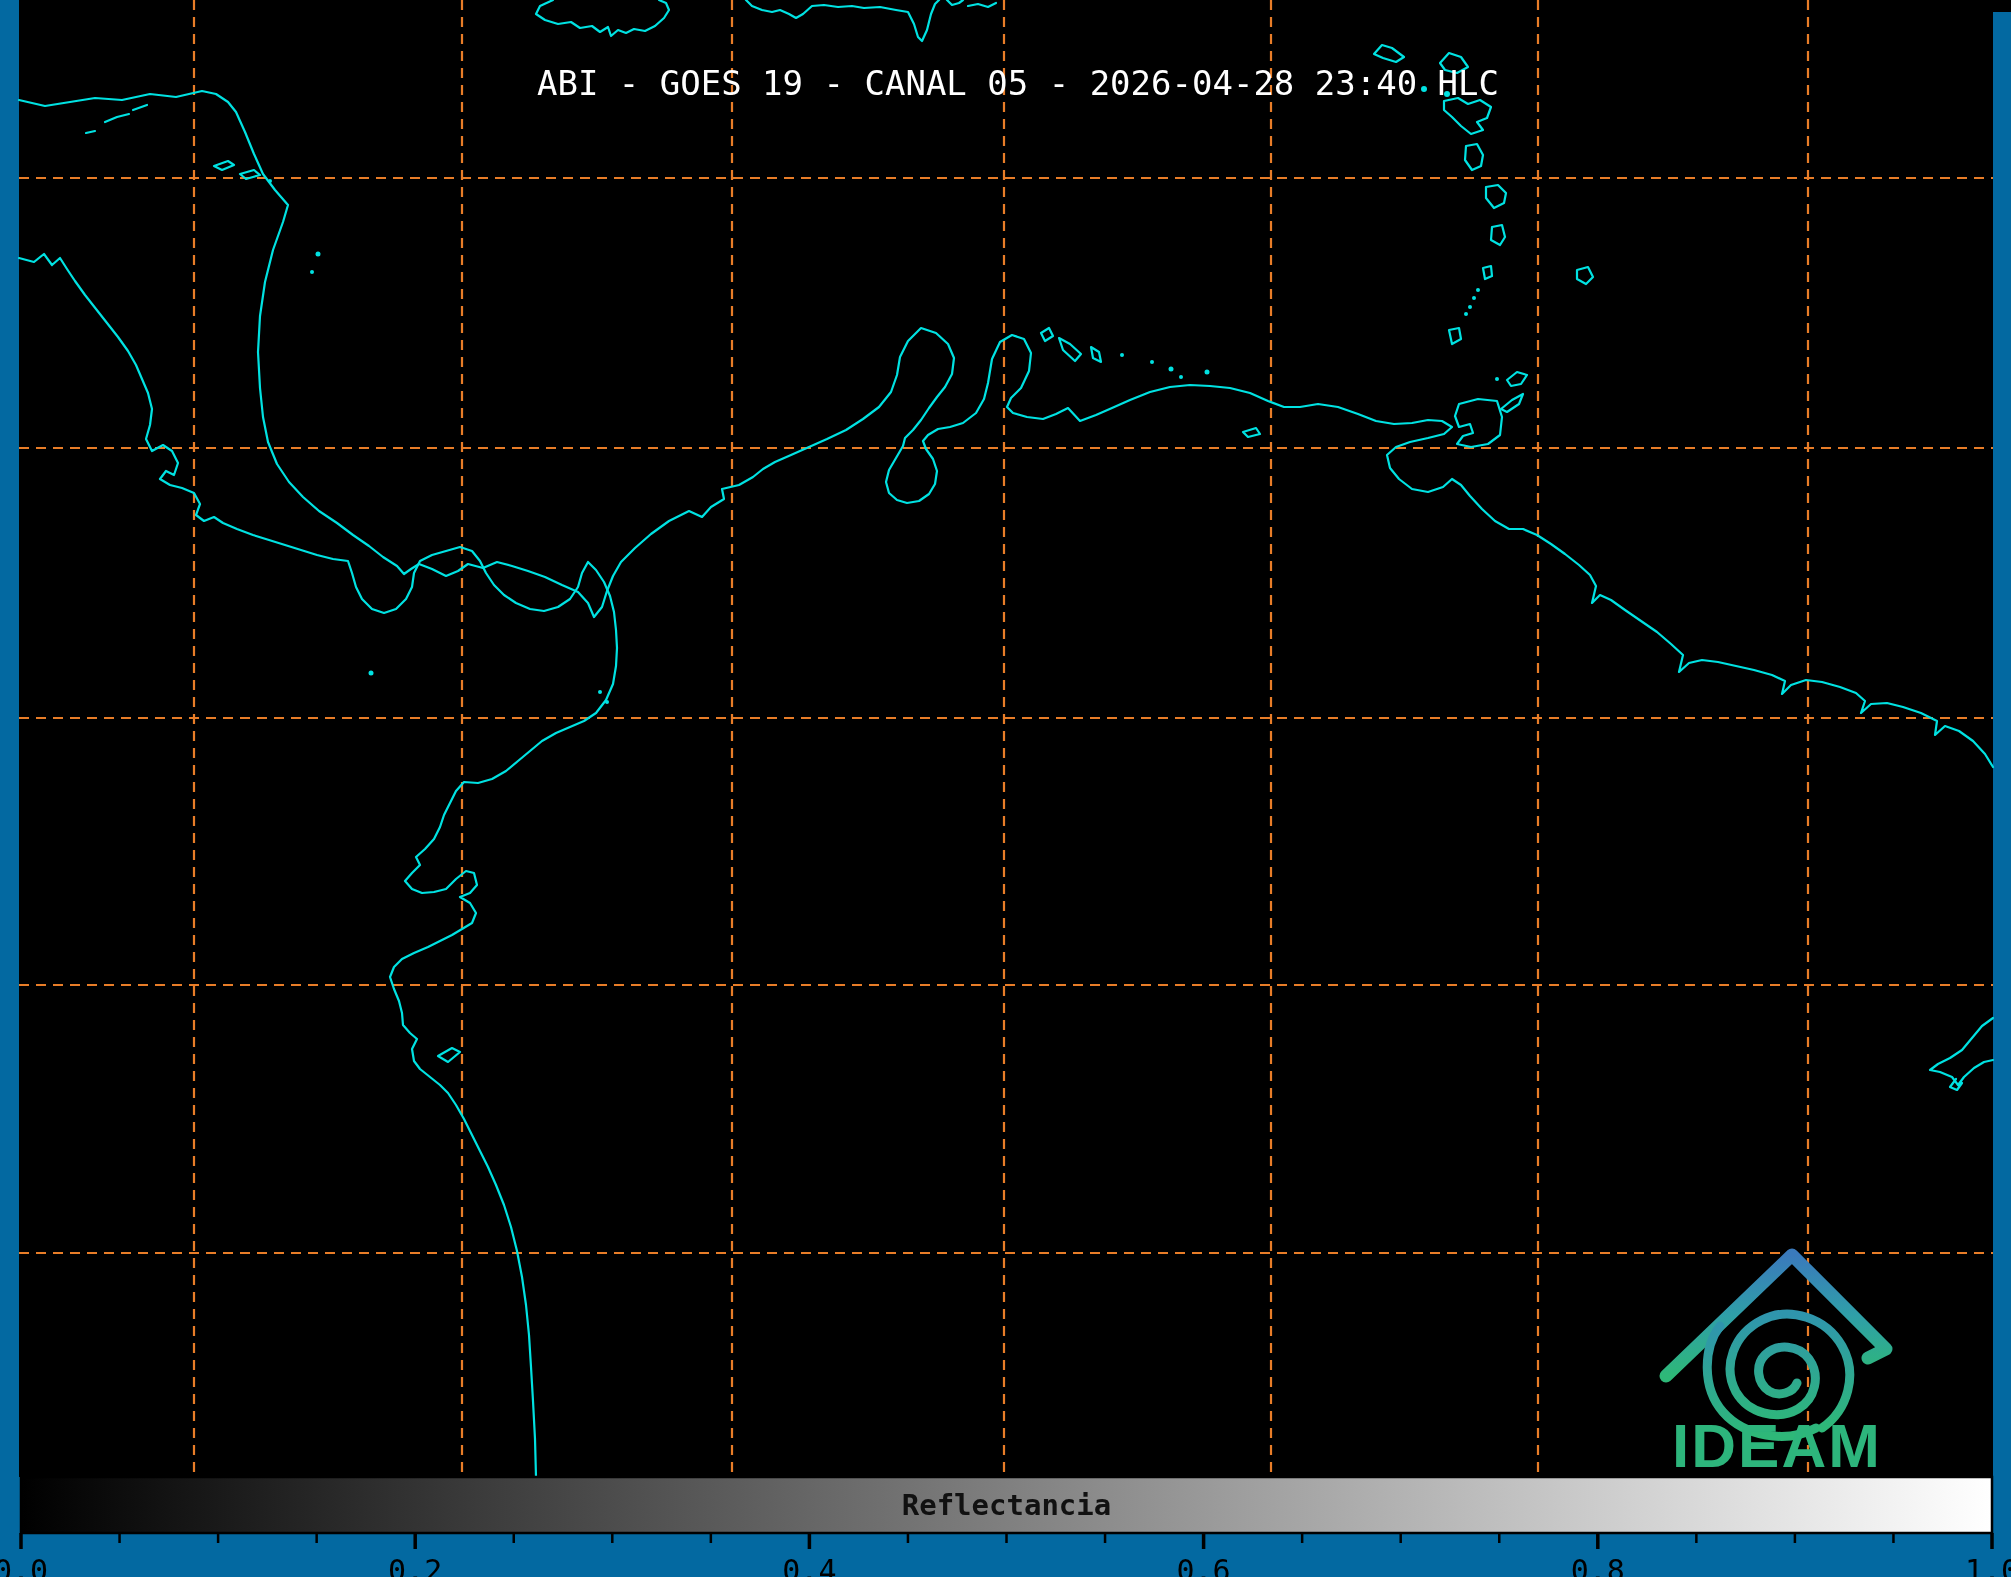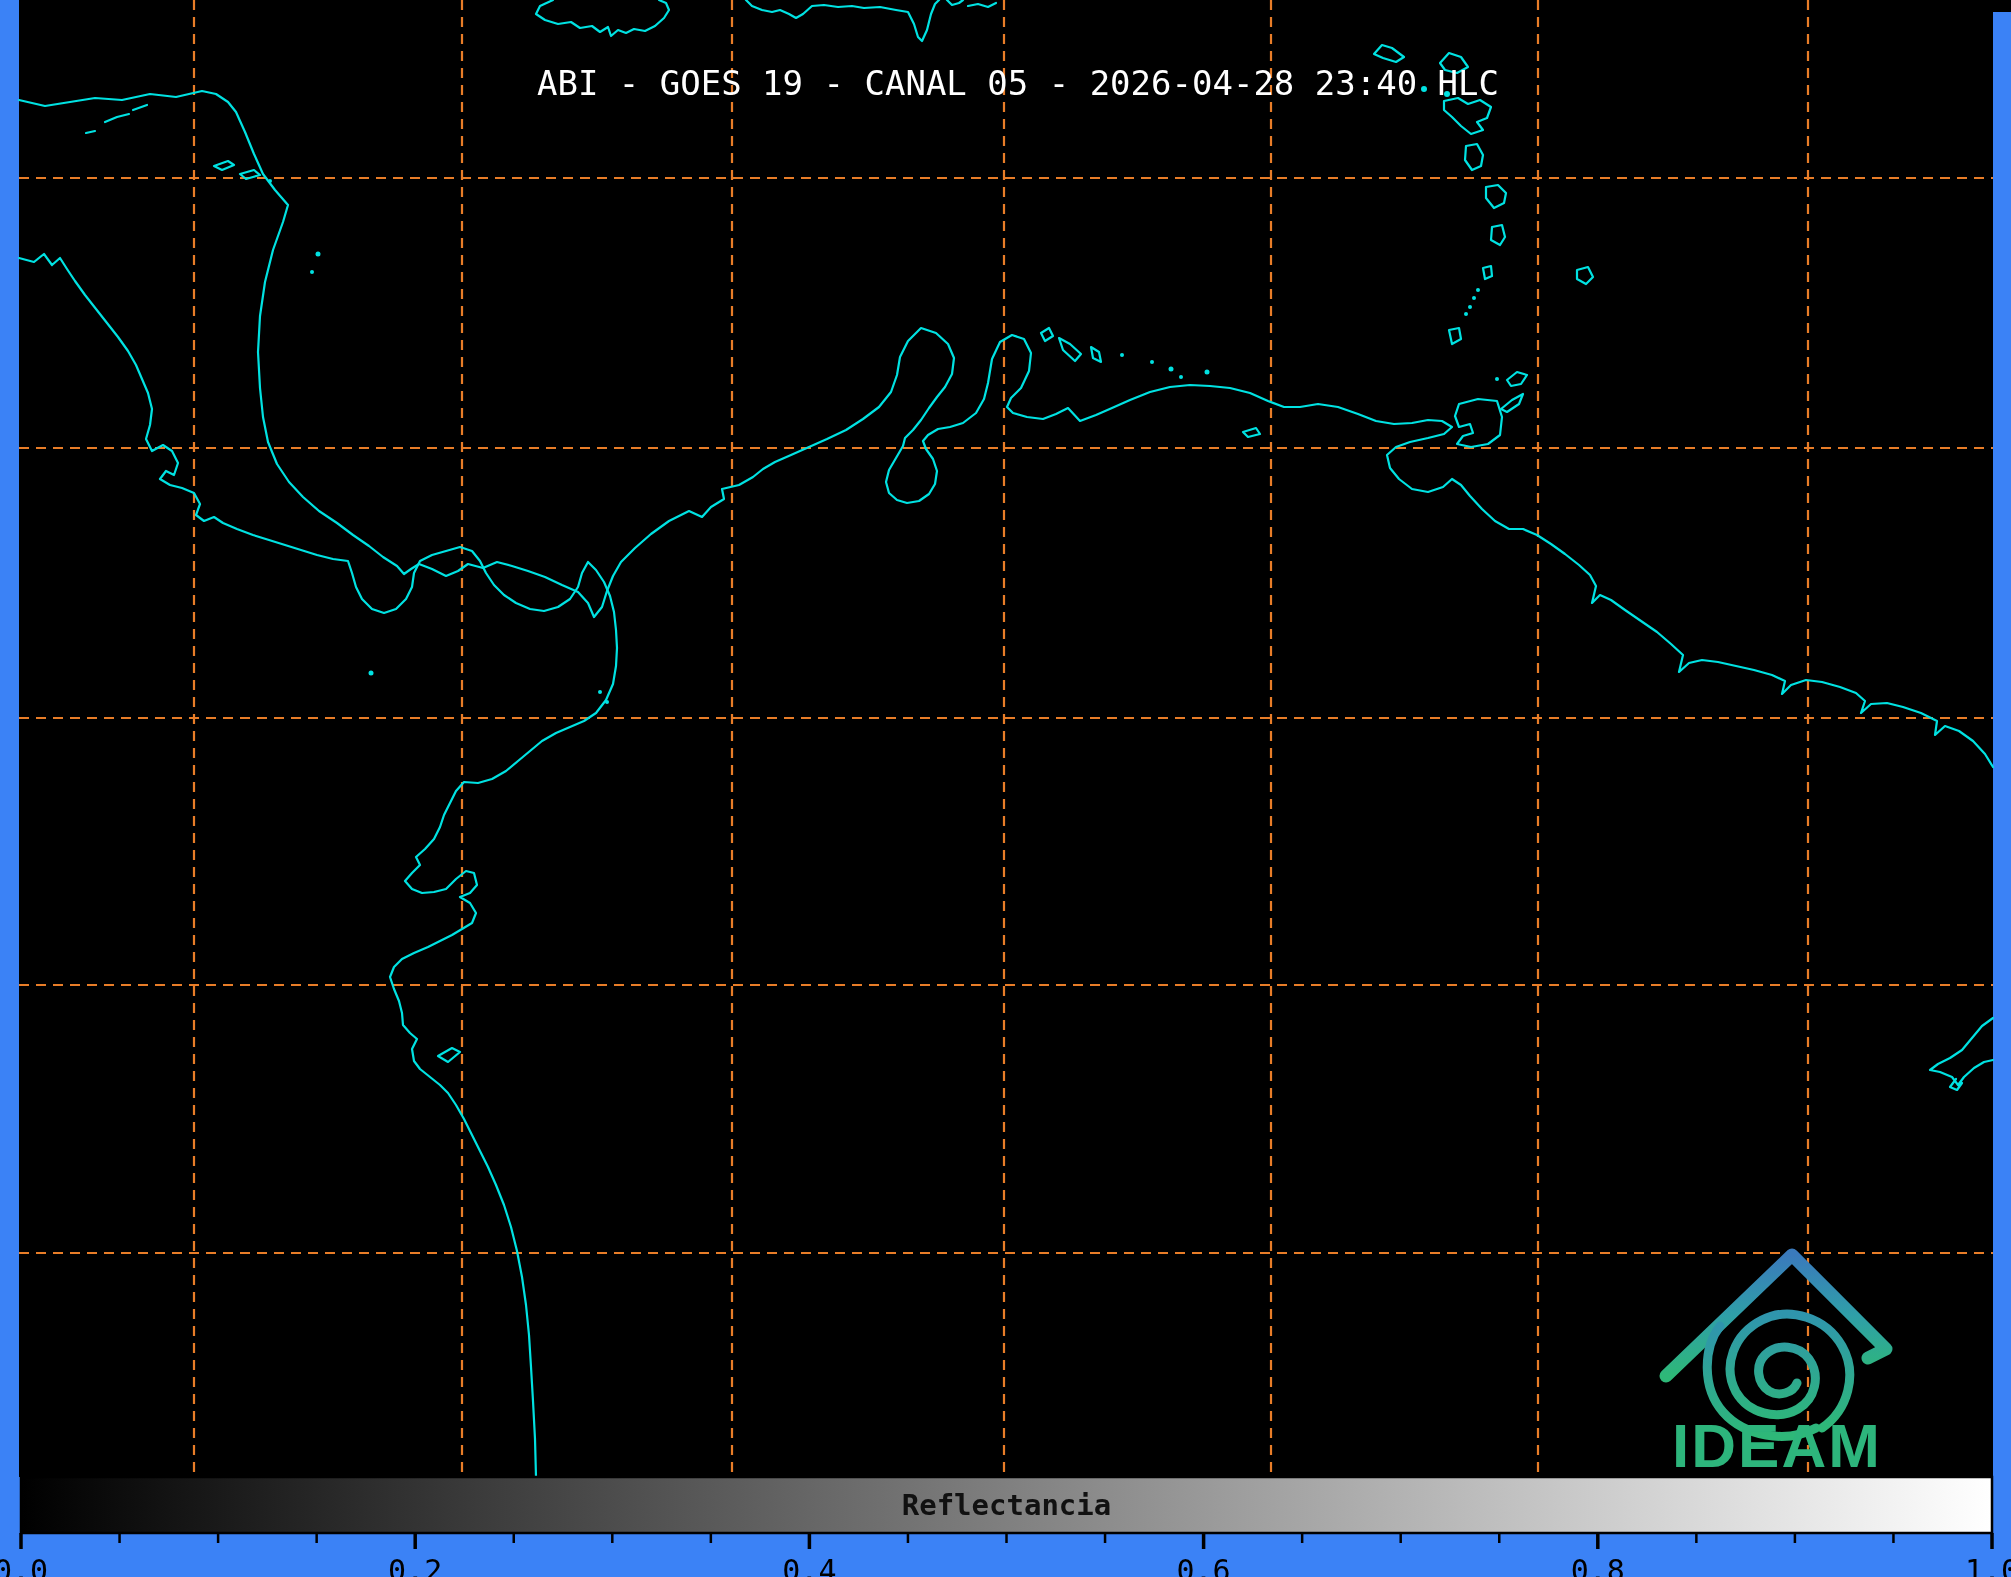--- a/index.html
+++ b/index.html
@@ -1,16 +1,16 @@
 <!DOCTYPE html>
 <html><head>
 <meta charset="utf-8">
 <style>
   html,body{margin:0;padding:0;background:#ffffff;}
-  #stage{position:relative;width:2011px;height:1577px;background:#3b82f6;overflow:hidden;
+  #stage{position:relative;width:2011px;height:1577px;background:#0369a1;overflow:hidden;
          font-family:"DejaVu Sans Mono", monospace;}
   svg{position:absolute;left:0;top:0;display:block;}
   .map-bg{fill:#000000;}
   .grid line{stroke:#e87d28;stroke-width:2.2;stroke-dasharray:10 7;}
   .coast path{stroke:#00e2e2;stroke-width:2.2;fill:none;stroke-linejoin:round;stroke-linecap:round;}
   .coast circle{fill:#00e2e2;stroke:none;}
   .title-text{fill:#ffffff;font-size:34px;font-family:"DejaVu Sans Mono",monospace;text-anchor:middle;}
   .cbar-frame{fill:none;stroke:#000000;stroke-width:2.5;}
   .cbar-ticks line{stroke:#000000;}
   .cbar-label{fill:#000000;font-size:30px;font-family:"DejaVu Sans Mono",monospace;text-anchor:middle;}

